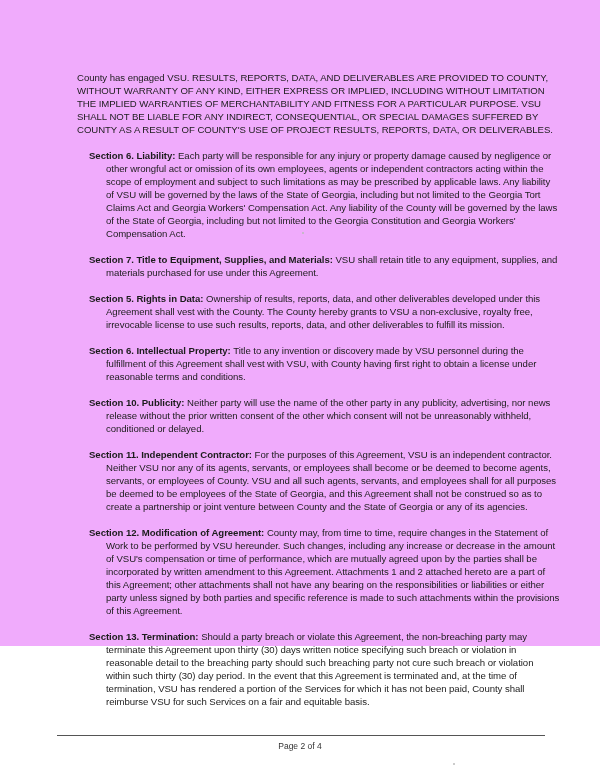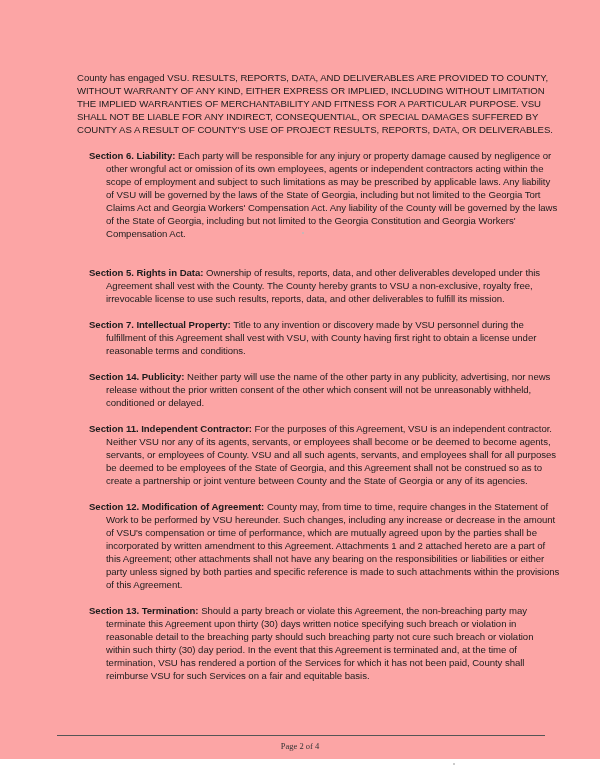--- a/index.html
+++ b/index.html
@@ -12,22 +12,22 @@
       height: 777px;
       position: relative;
       overflow: hidden;
       font-family: "Liberation Sans", sans-serif;
       color: #1c1c1c;
     }
     .page {
       position: absolute;
       left: 0; top: 0;
       width: 600px;
-      height: 759px;
-      background: #fca5a5;
+      height: 646px;
+      background: #f0abfc;
     }
     .content {
       position: absolute;
       left: 60px;
       top: 71px;
       width: 500px;
     }
     .para {
       font-size: 9.6px;
       line-height: 13px;
@@ -55,50 +55,50 @@
       border-top: 1px solid #555;
     }
     .footer-text {
       position: absolute;
       left: 0;
       width: 600px;
       top: 741px;
       text-align: center;
       font-size: 8.5px;
       color: #333;
-      font-family: Liberation Serif, serif;
     }
     .speck {
       position: absolute;
       width: 2px; height: 2px;
       background: #bbb;
       border-radius: 1px;
     }
   </style>
 </head>
 <body>
 
 <div class="page">
   <div class="content">
 
     <p class="para lead">County has engaged VSU.  RESULTS, REPORTS, DATA, AND DELIVERABLES ARE PROVIDED TO COUNTY, WITHOUT WARRANTY OF ANY KIND, EITHER EXPRESS OR IMPLIED, INCLUDING WITHOUT LIMITATION THE IMPLIED WARRANTIES OF MERCHANTABILITY AND FITNESS FOR A PARTICULAR PURPOSE.  VSU SHALL NOT BE LIABLE FOR ANY INDIRECT, CONSEQUENTIAL, OR SPECIAL DAMAGES SUFFERED BY COUNTY AS A RESULT OF COUNTY'S USE OF PROJECT RESULTS, REPORTS, DATA, OR DELIVERABLES.</p>
     <div class="gap"></div>
 
     <p class="para section"><span class="sec-label">Section 6.  Liability:</span> <span>Each party will be responsible for any injury or property damage caused by negligence or other wrongful act or omission of its own employees, agents or independent contractors acting within the scope of employment and subject to such limitations as may be prescribed by applicable laws.  Any liability of VSU will be governed by the laws of the State of Georgia, including but not limited to the Georgia Tort Claims Act and Georgia Workers' Compensation Act.  Any liability of the County will be governed by the laws of the State of Georgia, including but not limited to the Georgia Constitution and Georgia Workers' Compensation Act.</span></p>
     <div class="gap"></div>
 
+    <p class="para section"><span class="sec-label">Section 7.  Title to Equipment, Supplies, and Materials:</span> <span>VSU shall retain title to any equipment, supplies, and materials purchased for use under this Agreement.</span></p>
     <div class="gap"></div>
 
     <p class="para section"><span class="sec-label">Section 5.  Rights in Data:</span> <span>Ownership of results, reports, data, and other deliverables developed under this Agreement shall vest with the County.  The County hereby grants to VSU a non-exclusive, royalty free, irrevocable license to use such results, reports, data, and other deliverables to fulfill its mission.</span></p>
     <div class="gap"></div>
 
-    <p class="para section"><span class="sec-label">Section 7.  Intellectual Property:</span> <span>Title to any invention or discovery made by VSU personnel during the fulfillment of this Agreement shall vest with VSU, with County having first right to obtain a license under reasonable terms and conditions.</span></p>
+    <p class="para section"><span class="sec-label">Section 6.  Intellectual Property:</span> <span>Title to any invention or discovery made by VSU personnel during the fulfillment of this Agreement shall vest with VSU, with County having first right to obtain a license under reasonable terms and conditions.</span></p>
     <div class="gap"></div>
 
-    <p class="para section"><span class="sec-label">Section 14.  Publicity:</span> <span>Neither party will use the name of the other party in any publicity, advertising, nor news release without the prior written consent of the other which consent will not be unreasonably withheld, conditioned or delayed.</span></p>
+    <p class="para section"><span class="sec-label">Section 10.  Publicity:</span> <span>Neither party will use the name of the other party in any publicity, advertising, nor news release without the prior written consent of the other which consent will not be unreasonably withheld, conditioned or delayed.</span></p>
     <div class="gap"></div>
 
     <p class="para section"><span class="sec-label">Section 11.  Independent Contractor:</span> <span>For the purposes of this Agreement, VSU is an independent contractor.  Neither VSU nor any of its agents, servants, or employees shall become or be deemed to become agents, servants, or employees of County.  VSU and all such agents, servants, and employees shall for all purposes be deemed to be employees of the State of Georgia, and this Agreement shall not be construed so as to create a partnership or joint venture between County and the State of Georgia or any of its agencies.</span></p>
     <div class="gap"></div>
 
     <p class="para section"><span class="sec-label">Section 12.  Modification of Agreement:</span> <span>County may, from time to time, require changes in the Statement of Work to be performed by VSU hereunder.  Such changes, including any increase or decrease in the amount of VSU's compensation or time of performance, which are mutually agreed upon by the parties shall be incorporated by written amendment to this Agreement.  Attachments 1 and 2 attached hereto are a part of this Agreement; other attachments shall not have any bearing on the responsibilities or liabilities or either party unless signed by both parties and specific reference is made to such attachments within the provisions of this Agreement.</span></p>
     <div class="gap"></div>
 
     <p class="para section"><span class="sec-label">Section 13.  Termination:</span> <span>Should a party breach or violate this Agreement, the non-breaching party may terminate this Agreement upon thirty (30) days written notice specifying such breach or violation in reasonable detail to the breaching party should such breaching party not cure such breach or violation within such thirty (30) day period.  In the event that this Agreement is terminated and, at the time of termination, VSU has rendered a portion of the Services for which it has not been paid, County shall reimburse VSU for such Services on a fair and equitable basis.</span></p>
 

